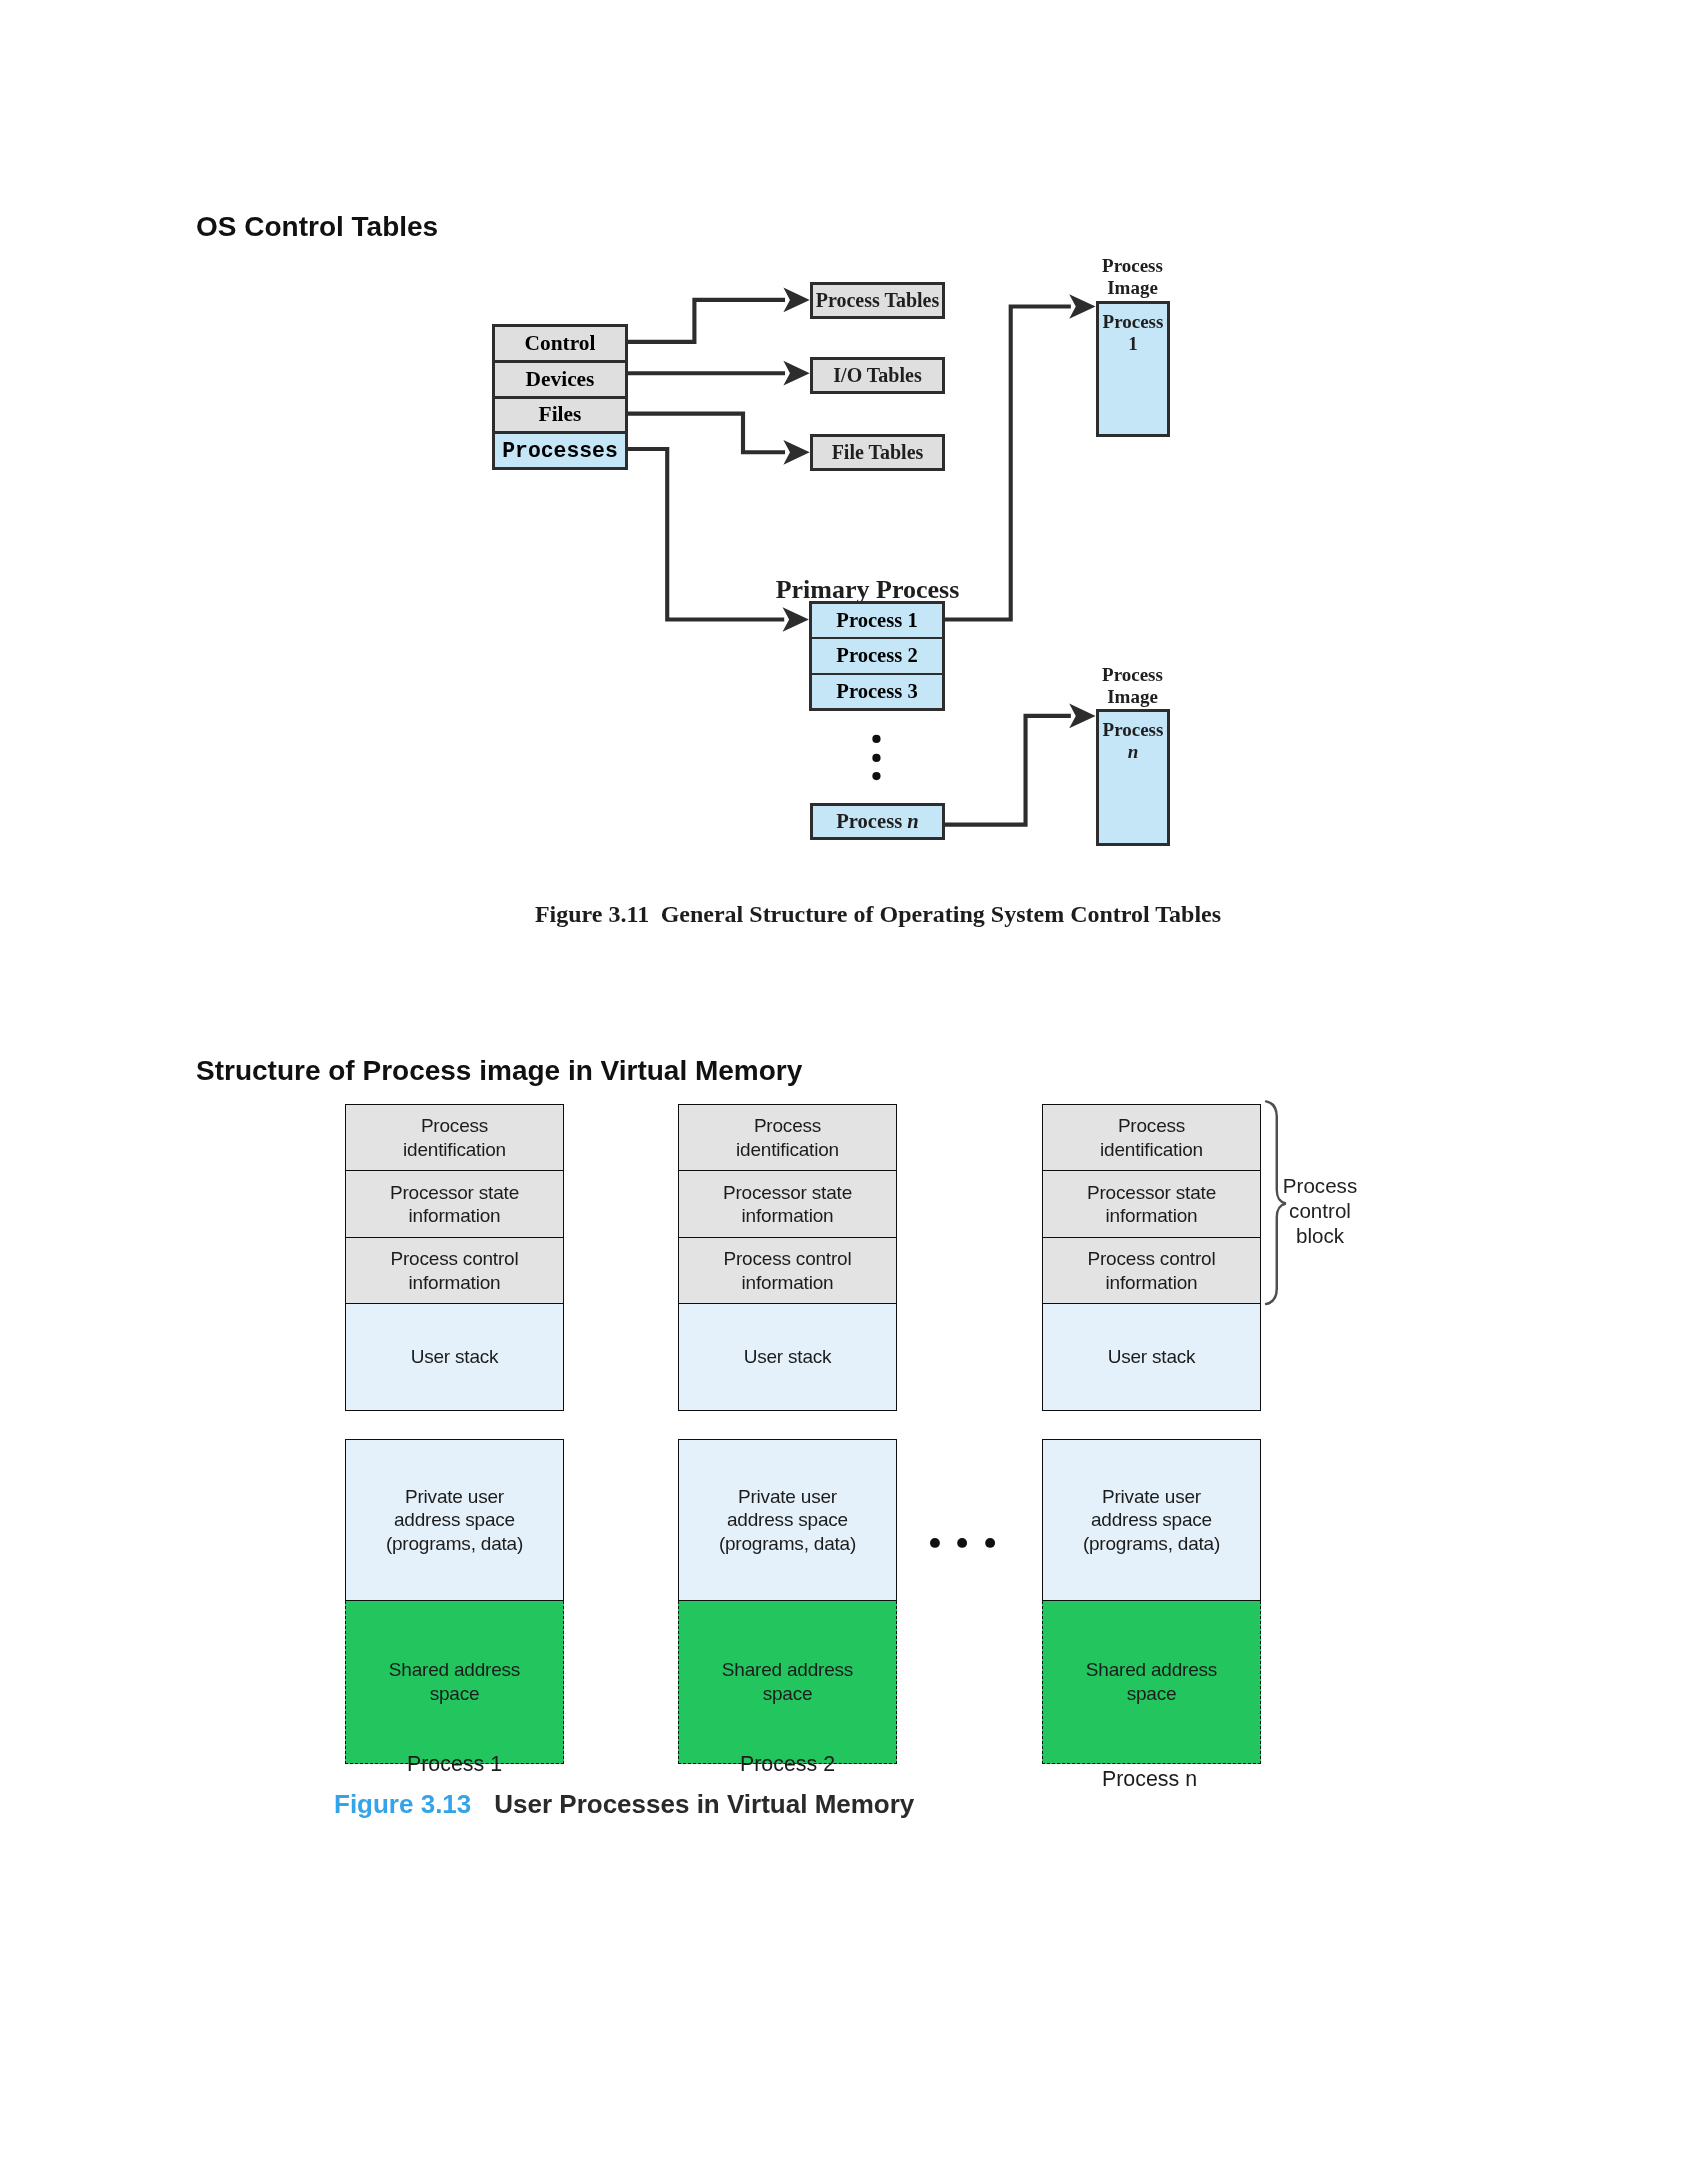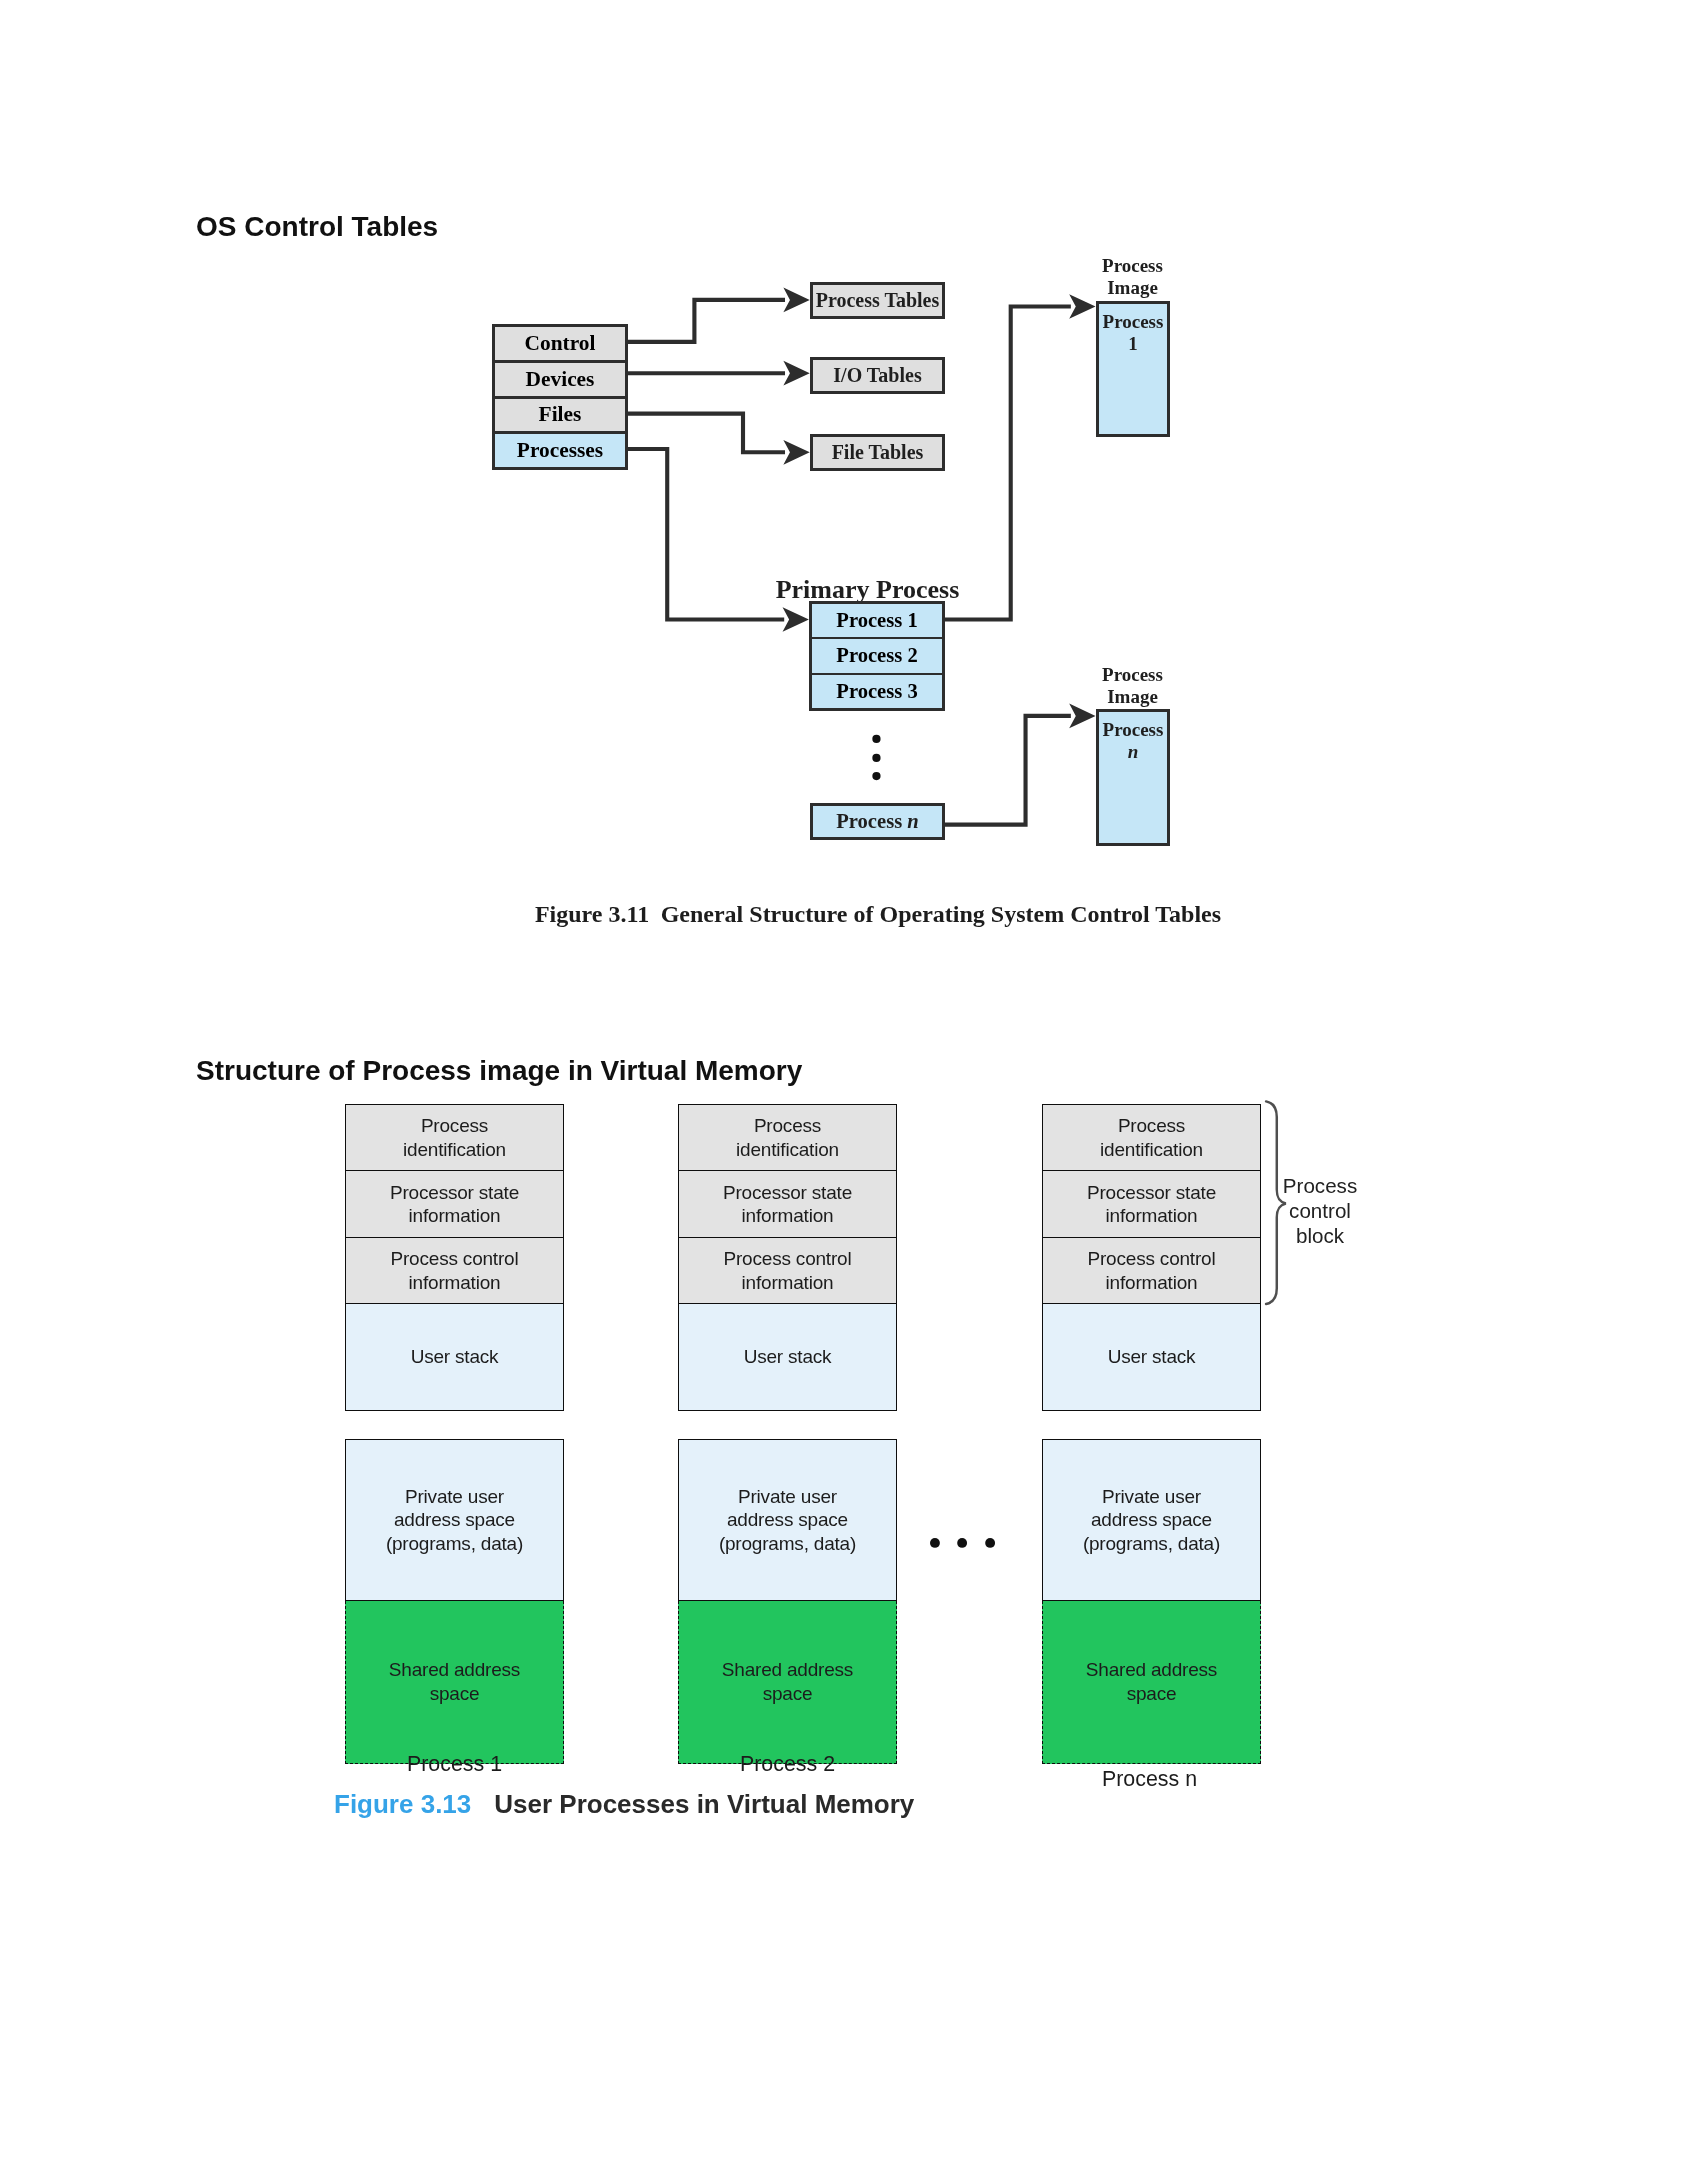--- a/index.html
+++ b/index.html
@@ -11,21 +11,21 @@
   .page{position:relative;width:1687px;height:2183px;background:#ffffff;overflow:hidden;}
   .abs{position:absolute;}
   .heading{font:700 28px "Liberation Sans",sans-serif;color:#111;}
   
   .serifb{font-family:"Liberation Serif",serif;font-weight:700;color:#1f1f1f;}
   .stack{left:492px;top:324px;width:136px;height:146px;border:3.3px solid var(--line-dark);
          display:flex;flex-direction:column;background:var(--fig1-gray);}
   .stack-row{flex:1;display:flex;align-items:center;justify-content:center;
              font:700 21.4px "Liberation Serif",serif;background:var(--fig1-gray);}
   .stack-row + .stack-row{border-top:3.3px solid var(--line-dark);}
-  .stack-row.blue{background:var(--fig1-blue);}
+  .stack-row.blue{background:var(--fig1-blue);font-family:Liberation Mono, monospace;}
   .mtable{width:135px;height:37px;border:3.3px solid var(--line-dark);background:var(--fig1-gray);
           display:flex;align-items:center;justify-content:center;font:700 20px "Liberation Serif",serif;color:#1f1f1f;}
   .ptable{left:809px;top:601px;width:136px;height:110px;border:3.3px solid var(--line-dark);
           display:flex;flex-direction:column;background:var(--fig1-blue);}
   .ptable-row{flex:1;display:flex;align-items:center;justify-content:center;
               font:700 20.6px "Liberation Serif",serif;background:var(--fig1-blue);}
   .ptable-row + .ptable-row{border-top:2.5px solid var(--line-dark);}
   .bluebox{border:3.3px solid var(--line-dark);background:var(--fig1-blue);}
   .imgbox{left:1096px;width:74px;border:3.3px solid var(--line-dark);background:var(--fig1-blue);
           text-align:center;padding-top:6.6px;font:700 19px "Liberation Serif",serif;line-height:1.2;color:#1f1f1f;}

